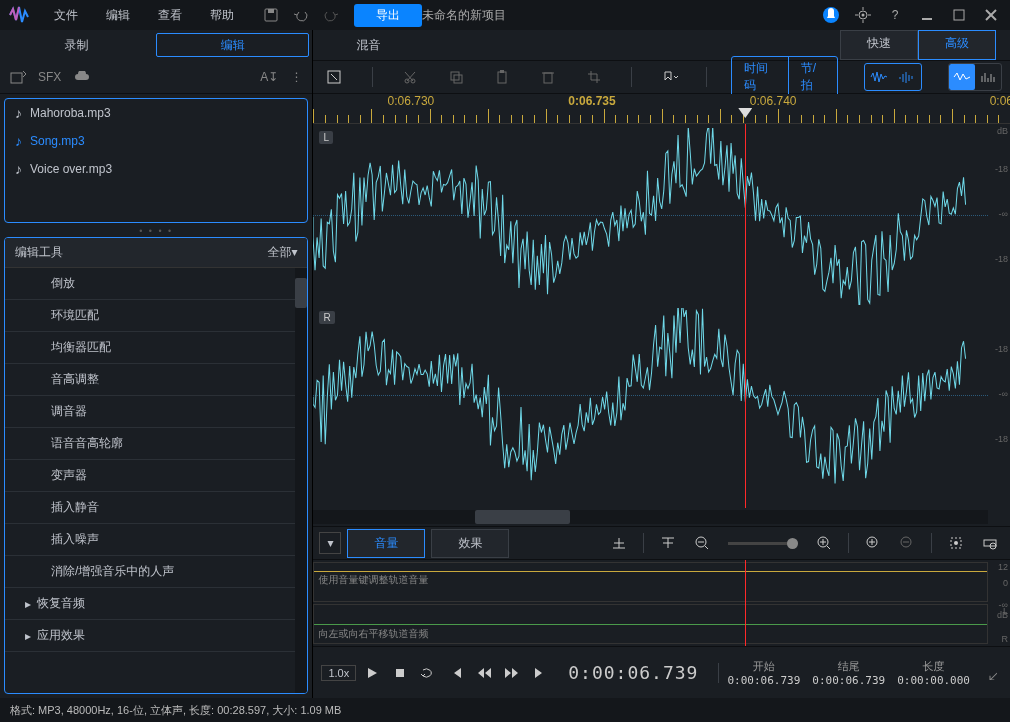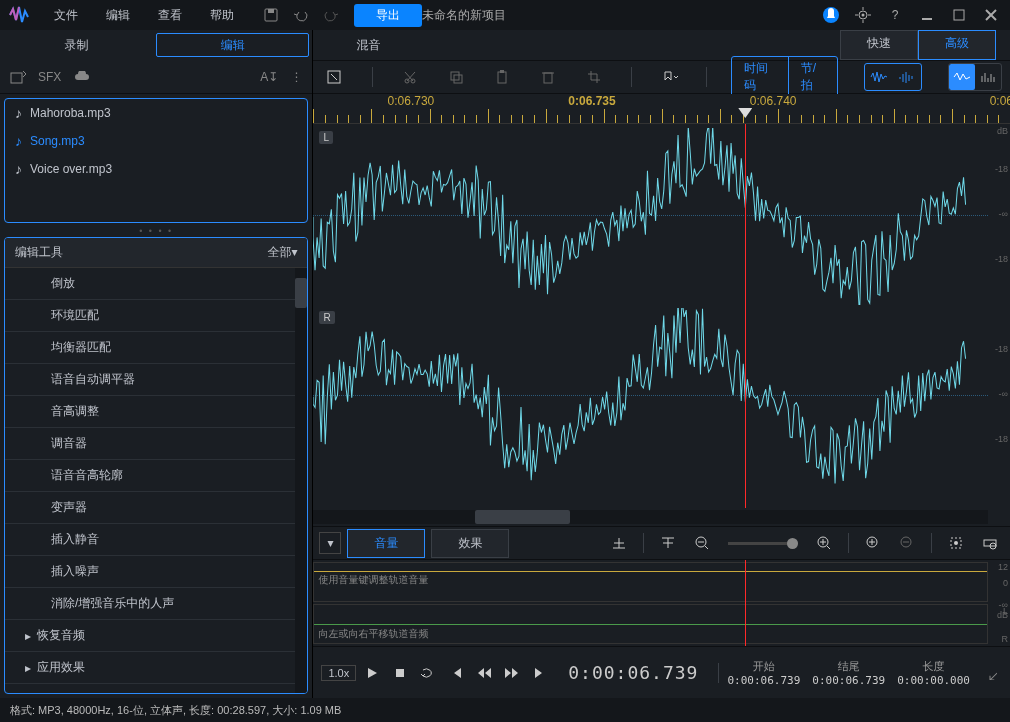--- a/index.html
+++ b/index.html
@@ -226,21 +226,20 @@
     <div class="split-handle">• • • •</div>
     <div class="tools-panel">
       <div class="tools-header">
         <span>编辑工具</span>
         <span class="filter">全部▾</span>
       </div>
       <div class="tools-list">
         <div class="tool-item">倒放</div>
         <div class="tool-item">环境匹配</div>
         <div class="tool-item">均衡器匹配</div>
-        <div class="tool-item">语音自动调平器</div>
         <div class="tool-item">音高调整</div>
         <div class="tool-item">调音器</div>
         <div class="tool-item">语音音高轮廓</div>
         <div class="tool-item">变声器</div>
         <div class="tool-item">插入静音</div>
         <div class="tool-item">插入噪声</div>
         <div class="tool-item">消除/增强音乐中的人声</div>
         <div class="tool-group">
             <span>▸</span>
             <span>恢复音频</span>

